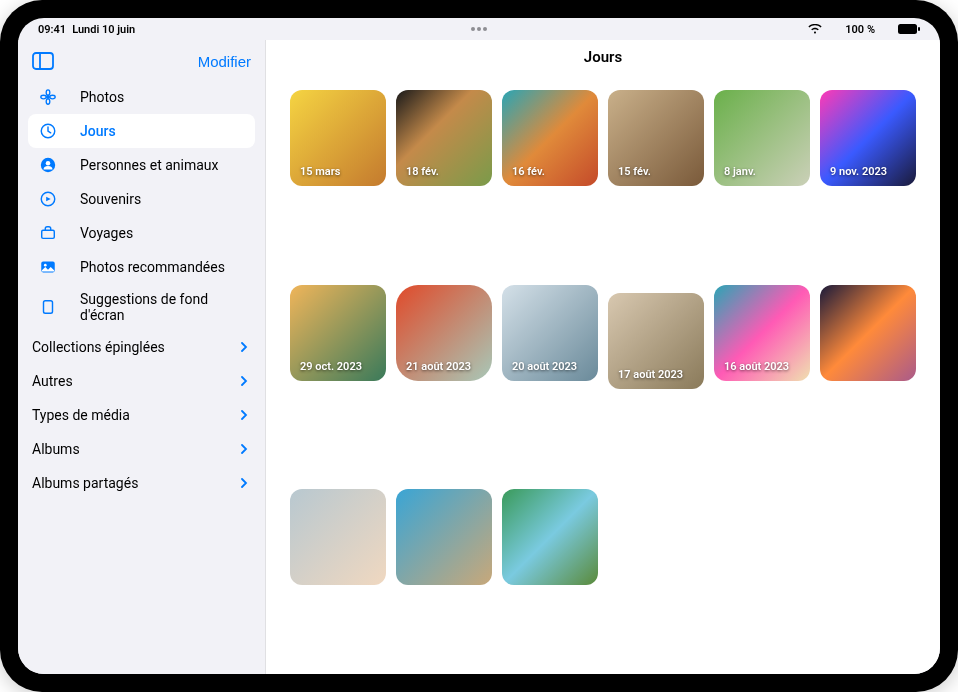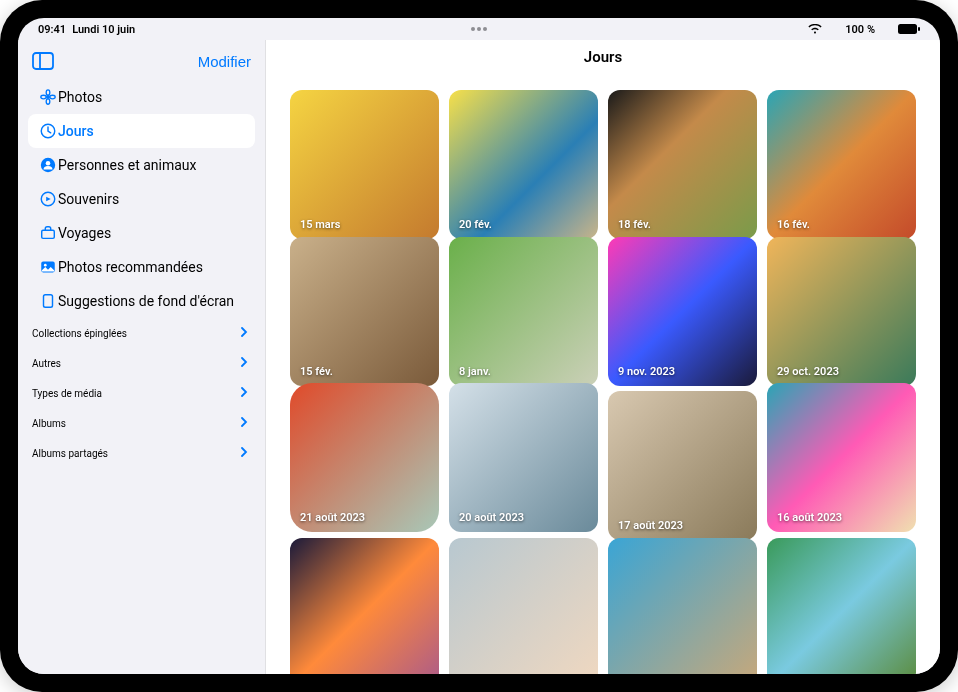--- a/index.html
+++ b/index.html
@@ -64,21 +64,21 @@
     .modifier-btn {
       color: #007aff;
       font-size: 15px;
       border: none;
       background: none;
       cursor: pointer;
     }
     .sidebar-item {
       display: flex;
       align-items: center;
-      gap: 0;
+      gap: 22px;
       padding: 7px 10px;
       border-radius: 8px;
       font-size: 14px;
       color: #000;
       cursor: pointer;
     }
     .sidebar-item.active {
       background: #fff;
       color: #007aff;
       font-weight: 500;
@@ -92,21 +92,21 @@
       justify-content: center;
       color: #007aff;
       flex-shrink: 0;
     }
     .sb-icon svg { width: 18px; height: 18px; }
     .sidebar-section {
       display: flex;
       justify-content: space-between;
       align-items: center;
       padding: 9px 6px 9px 4px;
-      font-size: 10px;
+      font-size: 14px;
       color: #000;
       cursor: pointer;
     }
     .chevron { color: #007aff; }
     .chevron svg { width: 10px; height: 10px; }
     .main {
       flex: 1;
       background: #fff;
       display: flex;
       flex-direction: column;
@@ -117,21 +117,21 @@
       text-align: center;
       font-size: 15px;
       font-weight: 600;
       color: #000;
     }
     .grid {
       flex: 1;
       overflow-y: auto;
       padding: 18px 24px 0 24px;
       display: grid;
-      grid-template-columns: repeat(4, 1fr);
+      grid-template-columns: repeat(6, 1fr);
       gap: 10px;
     }
     .tile {
       aspect-ratio: 1/1;
       border-radius: 12px;
       position: relative;
       overflow: hidden;
       cursor: pointer;
     }
     .tile-label {
@@ -313,23 +313,20 @@
               </svg></span>
         </div>
       </div>
 
       <div class="main">
         <div class="main-header">Jours</div>
         <div class="grid">
           <div class="tile ph1">
               <span class="tile-label">15 mars</span>
             </div>
-          <div class="tile ph2">
-              <span class="tile-label">20 fév.</span>
-            </div>
           <div class="tile ph3">
               <span class="tile-label">18 fév.</span>
             </div>
           <div class="tile ph4">
               <span class="tile-label">16 fév.</span>
             </div>
           <div class="tile ph5">
               <span class="tile-label">15 fév.</span>
             </div>
           <div class="tile ph6">

